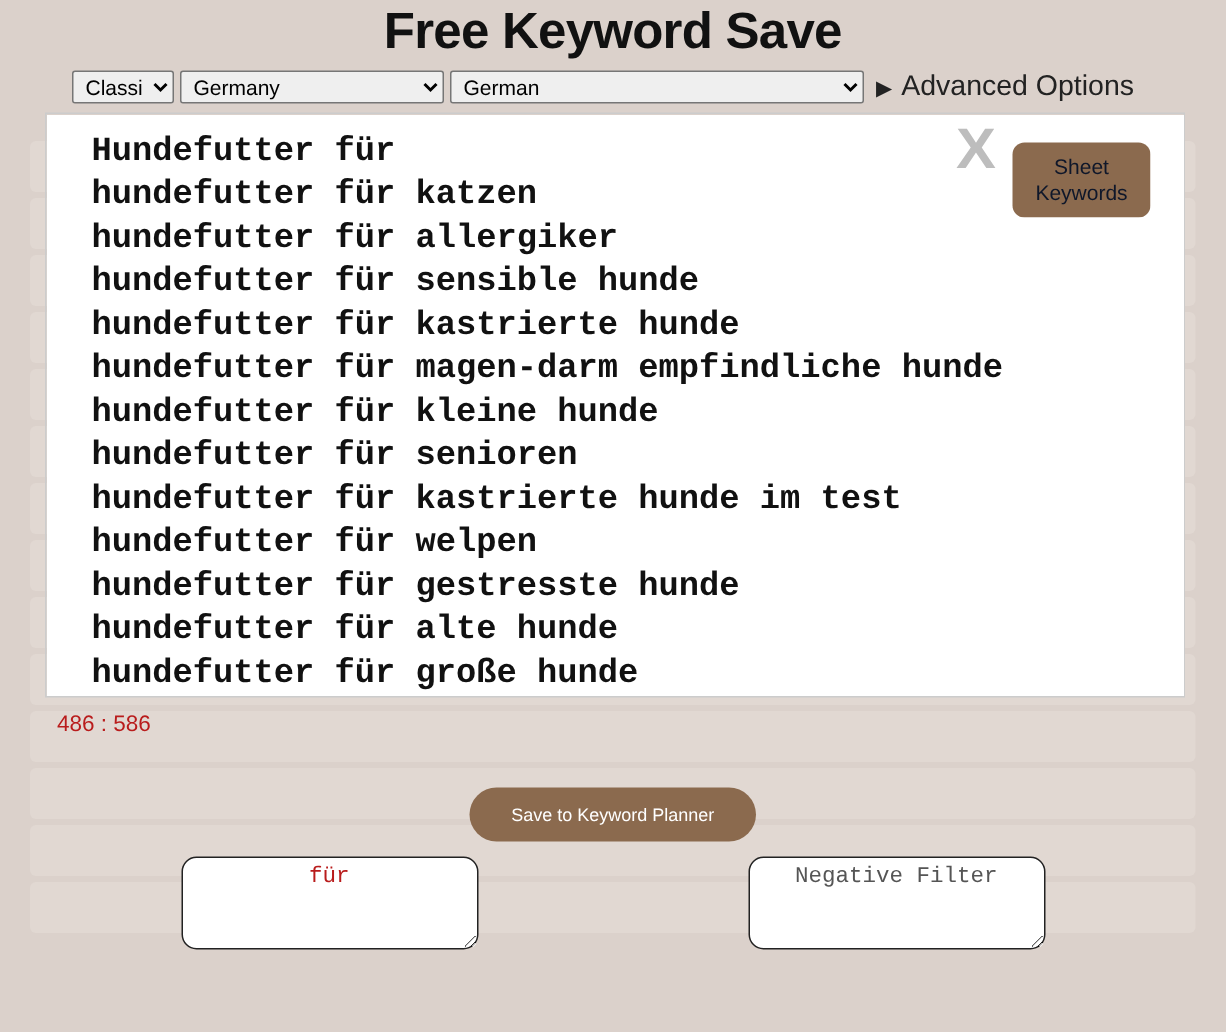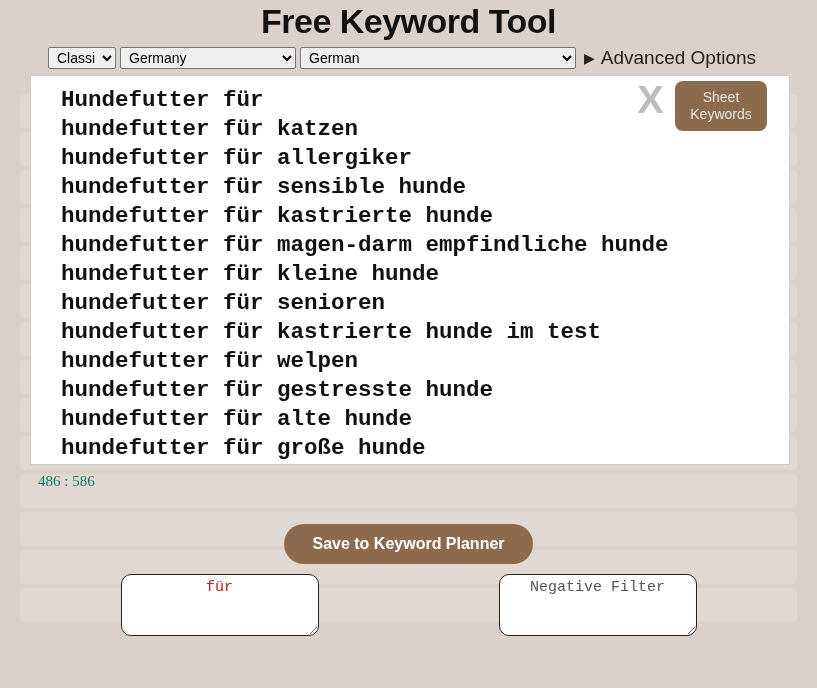--- a/index.html
+++ b/index.html
@@ -78,51 +78,51 @@
     font-weight: 700;
     color: #bdbdbd;
     font-family: Arial, sans-serif;
     line-height: 1;
     transform: scaleX(1.05);
     cursor: pointer;
     user-select: none;
   }
   .sheet-btn {
     position: absolute;
-    top: 6px;
+    top: 20px;
     right: 20px;
     background: #8b6a4e;
-    color: #e5e5e5;
+    color: #0f172a;
     border: none;
     border-radius: 8px;
     padding: 8px 0;
     font-size: 14px;
     text-align: center;
     line-height: 1.2;
     cursor: pointer;
     width: 92px;
   }
   .counter {
-    font-family: Liberation Serif, serif;
+    font-family: Liberation Sans, sans-serif;
     font-size: 15px;
-    color: #0f766e;
+    color: #b91c1c;
     margin: 4px 0 12px 38px;
   }
   .save-row {
     text-align: center;
     margin-top: 34px;
   }
   .save-btn {
     background: #8b6a4e;
     color: #fff;
     border: none;
     border-radius: 22px;
     padding: 11px 28px;
-    font-size: 16px;
-    font-weight: 700;
+    font-size: 12px;
+    font-weight: 400;
     cursor: pointer;
   }
   .filter-row {
     display: flex;
     justify-content: center;
     gap: 180px;
     margin-top: 10px;
   }
   .filter-ta {
     width: 198px;
@@ -165,21 +165,21 @@
     <div></div>
     <div></div>
     <div></div>
     <div></div>
     <div></div>
     <div></div>
     <div></div>
     <div></div>
 </div>
 
-<h1 class="title">Free Keyword Tool</h1>
+<h1 class="title">Free Keyword Save</h1>
 
 <div class="controls-row">
   <select class="sel-mode">
     <option>Classic</option>
   </select>
   <select class="sel-country">
     <option>Germany</option>
   </select>
   <select class="sel-lang">
     <option>German</option>

